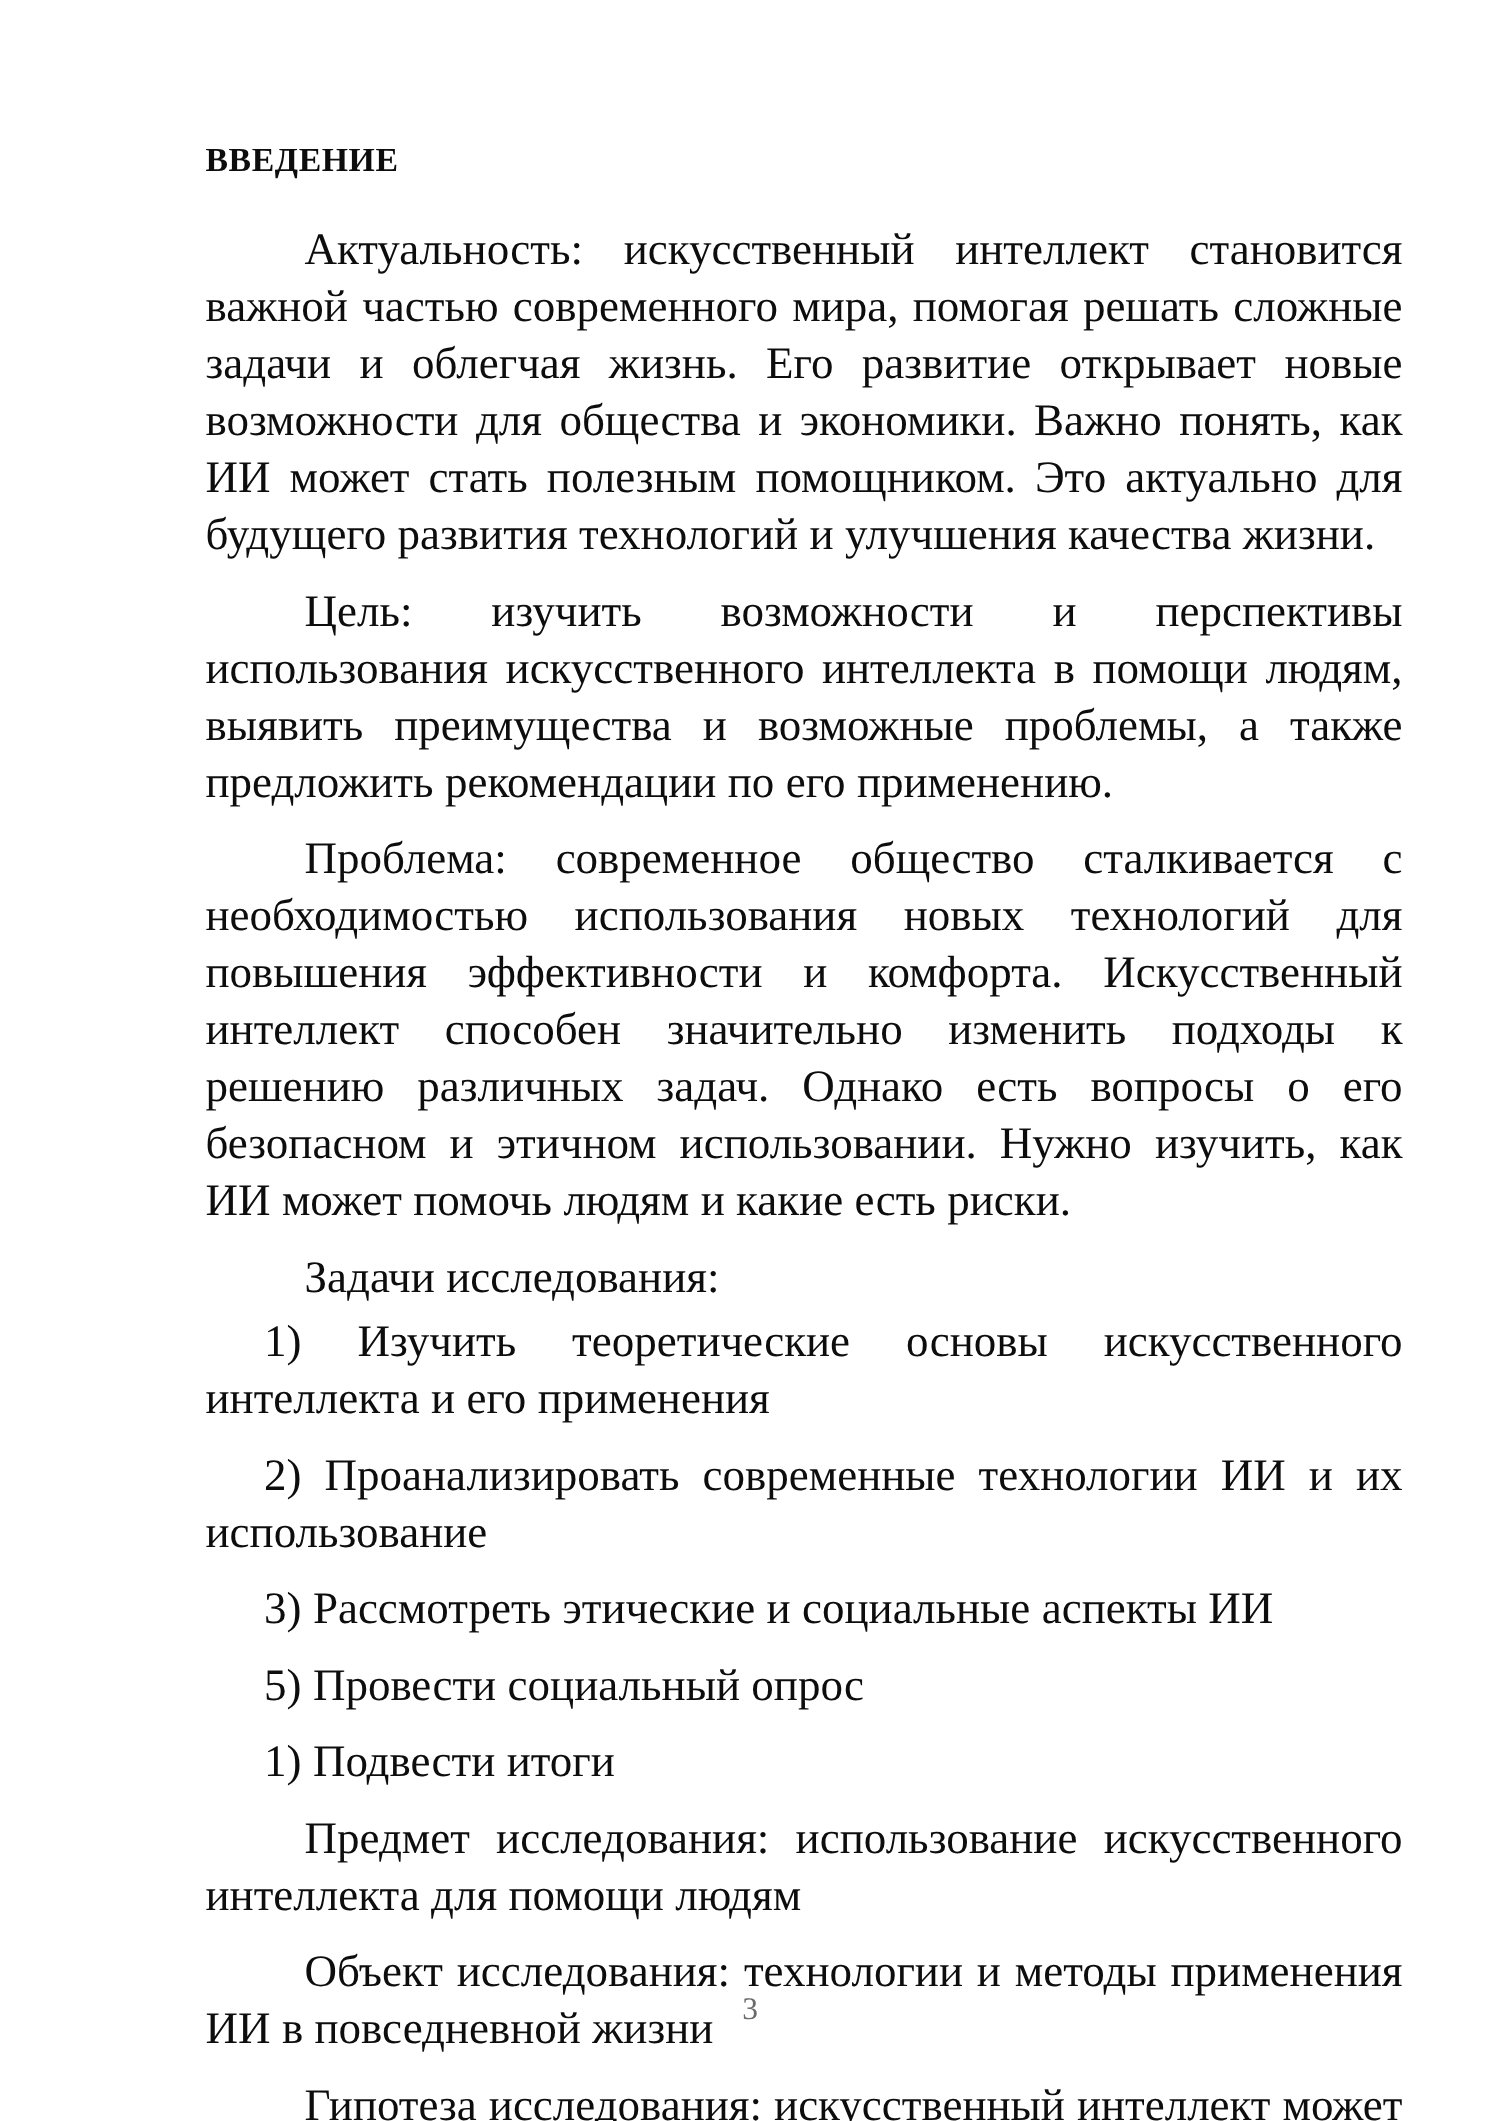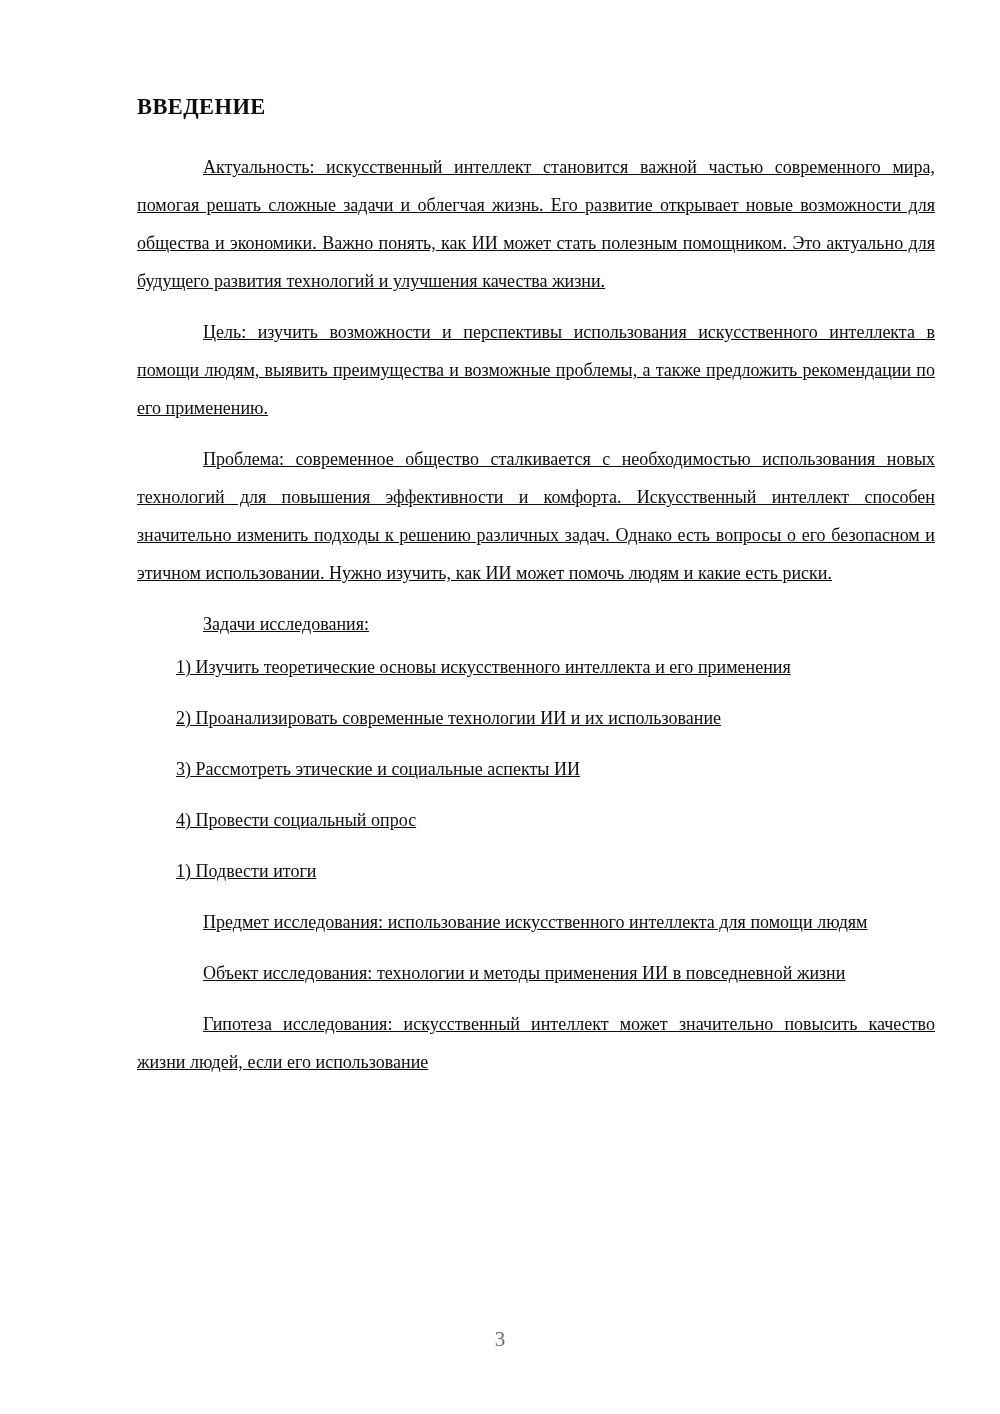--- a/index.html
+++ b/index.html
@@ -27,29 +27,28 @@
   }
   .doc-title {
     font-size: 22.5px;
     font-weight: bold;
     text-align: left;
     letter-spacing: 0.4px;
     line-height: 38px;
     margin: 0 0 22px 0;
   }
   .para {
-    font-size: 18px;
+    font-size: 30px;
     line-height: 38px;
     text-align: justify;
     text-justify: inter-word;
     margin: 0 0 13px 0;
     text-indent: 66px;
     hyphens: none;
     word-spacing: 0.1px;
-    text-decoration: underline;
   }
   .para:last-child {
     margin-bottom: 0;
   }
   .para.list-item {
     text-indent: 39px;
   }
   .para.tight {
     margin-bottom: 5px;
   }
@@ -81,21 +80,21 @@
     <p class="para">Проблема: современное общество сталкивается с необходимостью использования новых технологий для повышения эффективности и комфорта. Искусственный интеллект способен значительно изменить подходы к решению различных задач. Однако есть вопросы о его безопасном и этичном использовании. Нужно изучить, как ИИ может помочь людям и какие есть риски.</p>
 
     <p class="para tight">Задачи исследования:</p>
 
     <p class="para list-item">1) Изучить теоретические основы искусственного интеллекта и его применения</p>
 
     <p class="para list-item">2) Проанализировать современные технологии ИИ и их использование</p>
 
     <p class="para list-item">3) Рассмотреть этические и социальные аспекты ИИ</p>
 
-    <p class="para list-item">4) Провести социальный опрос</p>
+    <p class="para list-item">5) Провести социальный опрос</p>
 
     <p class="para list-item">1) Подвести итоги</p>
 
     <p class="para">Предмет исследования: использование искусственного интеллекта для помощи людям</p>
 
     <p class="para">Объект исследования: технологии и методы применения ИИ в повседневной жизни</p>
 
     <p class="para">Гипотеза исследования: искусственный интеллект может значительно повысить качество жизни людей, если его использование</p>
 
   </div>

